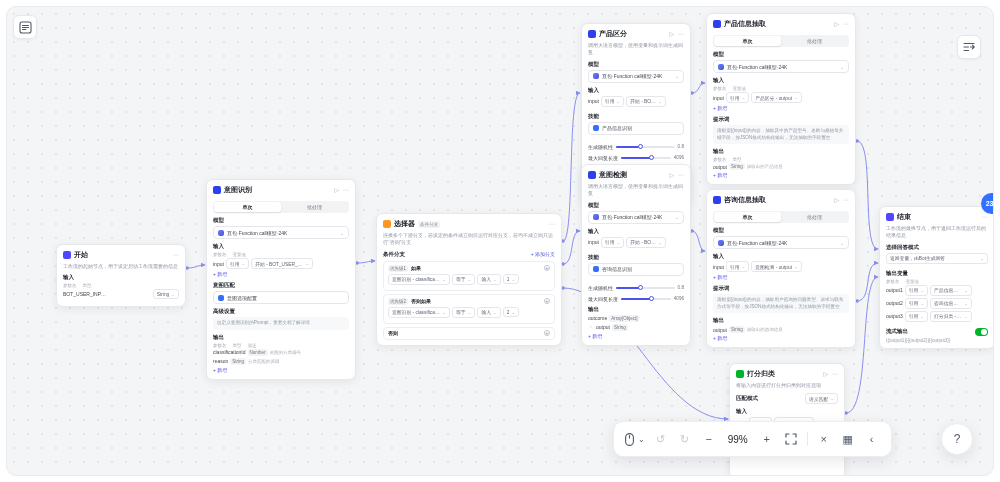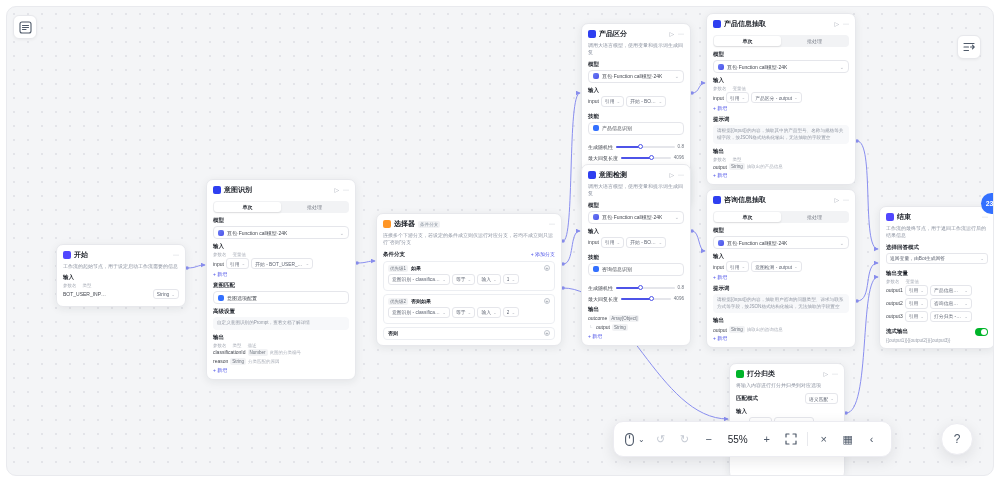--- a/index.html
+++ b/index.html
@@ -642,21 +642,21 @@
     <div class="tb-btn mode-btn">
       <svg width="9" height="13" viewBox="0 0 9 13">
         <rect x="0.6" y="0.6" width="7.8" height="11.8" rx="3.9" stroke="#4e5969" fill="none" stroke-width="1.1"></rect>
         <line x1="4.5" y1="2.6" x2="4.5" y2="5" stroke="#4e5969" stroke-width="1.1" stroke-linecap="round"></line>
       </svg>
       <span class="chev">⌄</span>
     </div>
     <div class="tb-btn disabled">↺</div>
     <div class="tb-btn disabled">↻</div>
     <div class="tb-btn">−</div>
-    <div class="tb-zoom">55%</div>
+    <div class="tb-zoom">99%</div>
     <div class="tb-btn">+</div>
     <div class="tb-btn">
       <svg width="12" height="12" viewBox="0 0 12 12">
         <path d="M1 4V1h3M8 1h3v3M11 8v3H8M4 11H1V8" stroke="#4e5969" fill="none" stroke-width="1.2" stroke-linecap="round" stroke-linejoin="round"></path>
       </svg>
     </div>
     <div class="tb-div"></div>
     <div class="tb-btn">×</div>
     <div class="tb-btn">▦</div>
     <div class="tb-btn">‹</div>

